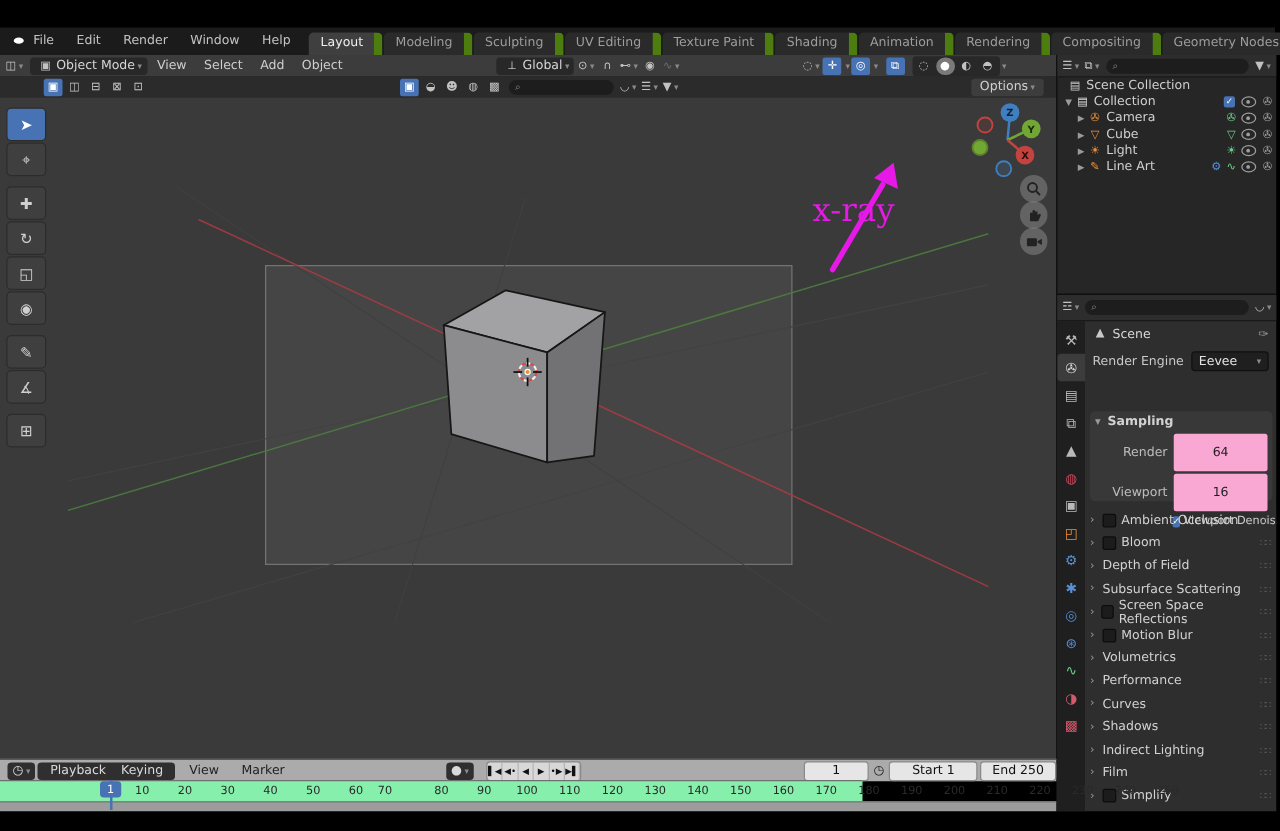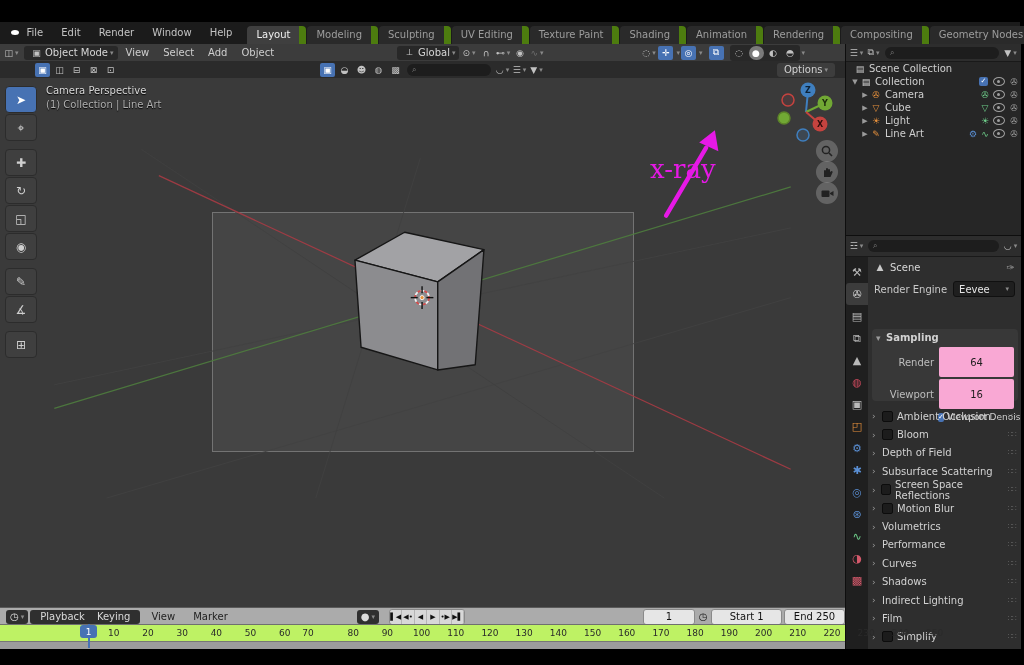--- a/index.html
+++ b/index.html
@@ -73,21 +73,21 @@
   .scheck{width:9px;height:9px;background:#1c1c1c;border:1px solid #0c0c0c;border-radius:2px;margin-right:4px;}
   .dots{margin-left:auto;margin-right:5px;color:#5e5e5e;font-size:8px;letter-spacing:-1px;}
 
   
   .tlhead{position:absolute;left:0;top:607px;width:845px;height:17px;background:#ababab;border-top:1px solid #5a5a5a;display:flex;align-items:center;color:#1f1f1f;}
   .tlpill{background:#2f2f2f;color:#dadada;border-radius:3px;height:14px;display:flex;align-items:center;padding:0 4px;margin-right:2px;}
   .tlmenu{padding:0 9px;color:#222;}
   .pbgroup{display:flex;background:#d8d8d8;border-radius:3px;border:1px solid #8a8a8a;overflow:hidden;}
   .pbbtn{width:12px;height:14px;display:flex;align-items:center;justify-content:center;color:#111;font-size:7px;border-right:1px solid #b5b5b5;}
   .lightfield{background:#e6e6e6;border:1px solid #8a8a8a;border-radius:3px;height:14px;display:flex;align-items:center;justify-content:center;color:#111;}
-  .ruler{position:absolute;left:0;top:624px;width:845px;height:17px;background:#bef264;border-top:1px solid #6f6f6f;}
+  .ruler{position:absolute;left:0;top:624px;width:690px;height:17px;background:#86efac;border-top:1px solid #6f6f6f;}
   .tl-num{position:absolute;top:3px;color:#2a2a2a;font-size:9px;transform:translateX(-50%);}
   .track{position:absolute;left:0;top:641px;width:845px;height:7px;background:#9c9c9c;border-top:1px solid #777;}
   .playhead{position:absolute;left:88px;top:624px;width:2px;height:24px;background:#4772b3;}
   .phbadge{position:absolute;left:80px;top:625px;width:17px;height:13px;background:#4772b3;color:#fff;border-radius:3px;display:flex;align-items:center;justify-content:center;font-size:9px;}
 
   
   .statusbar{position:absolute;left:0;top:648px;width:1020px;height:14px;background:#b5b5b5;color:#2c2c2c;display:flex;align-items:center;}
   .mouse{width:8px;height:12px;border:1px solid #2c2c2c;border-radius:4px;background:#cdcdcd;position:relative;margin-right:5px;}
   .mouse::before{content:"";position:absolute;background:#2c2c2c;width:3px;height:4px;top:1px;border-radius:1px;}
   .mouse.m-left::before{left:1px;}
@@ -228,24 +228,20 @@
         <line x1="5" y1="0" x2="13" y2="0" stroke="#111" stroke-width="1.6"></line>
         <circle r="2.4" fill="#e8913c" stroke="#fff" stroke-width="1"></circle>
       </g>
 
       <g stroke="#e619e6" fill="#e619e6">
         <line x1="702" y1="236" x2="748" y2="158" stroke-width="5" stroke-linecap="round"></line>
         <polygon points="758,138 762,162 740,152" stroke="none"></polygon>
       </g>
     </svg>
 
-    <div class="vptext">
-      <div>Camera Perspective</div>
-      <div class="l2">(1) Collection | Line Art</div>
-    </div>
 
     <div class="toolcol">
 
     <div class="tool" data-active="true">➤</div>
         <div class="tool">⌖</div>
         <div class="tool" data-gap="true">✚</div>
         <div class="tool">↻</div>
         <div class="tool">◱</div>
         <div class="tool">◉</div>
         <div class="tool" data-gap="true">✎</div>

